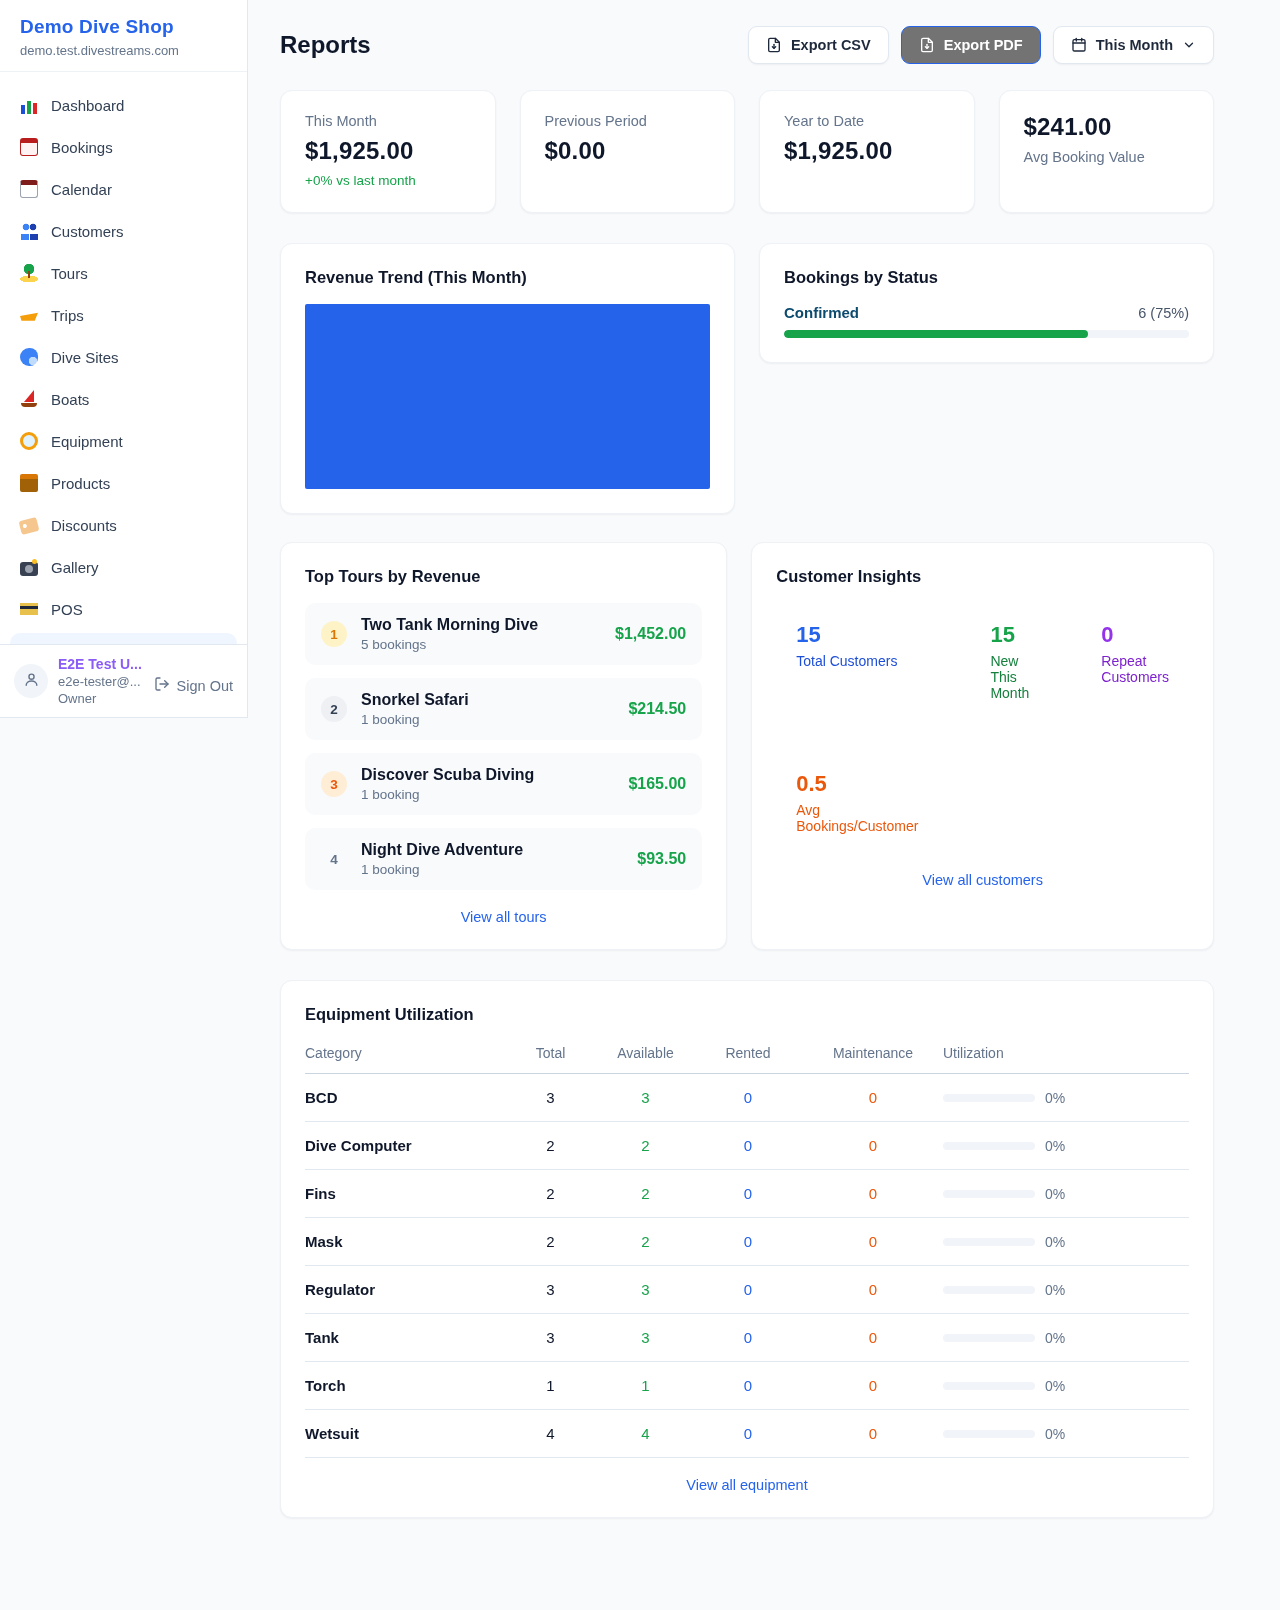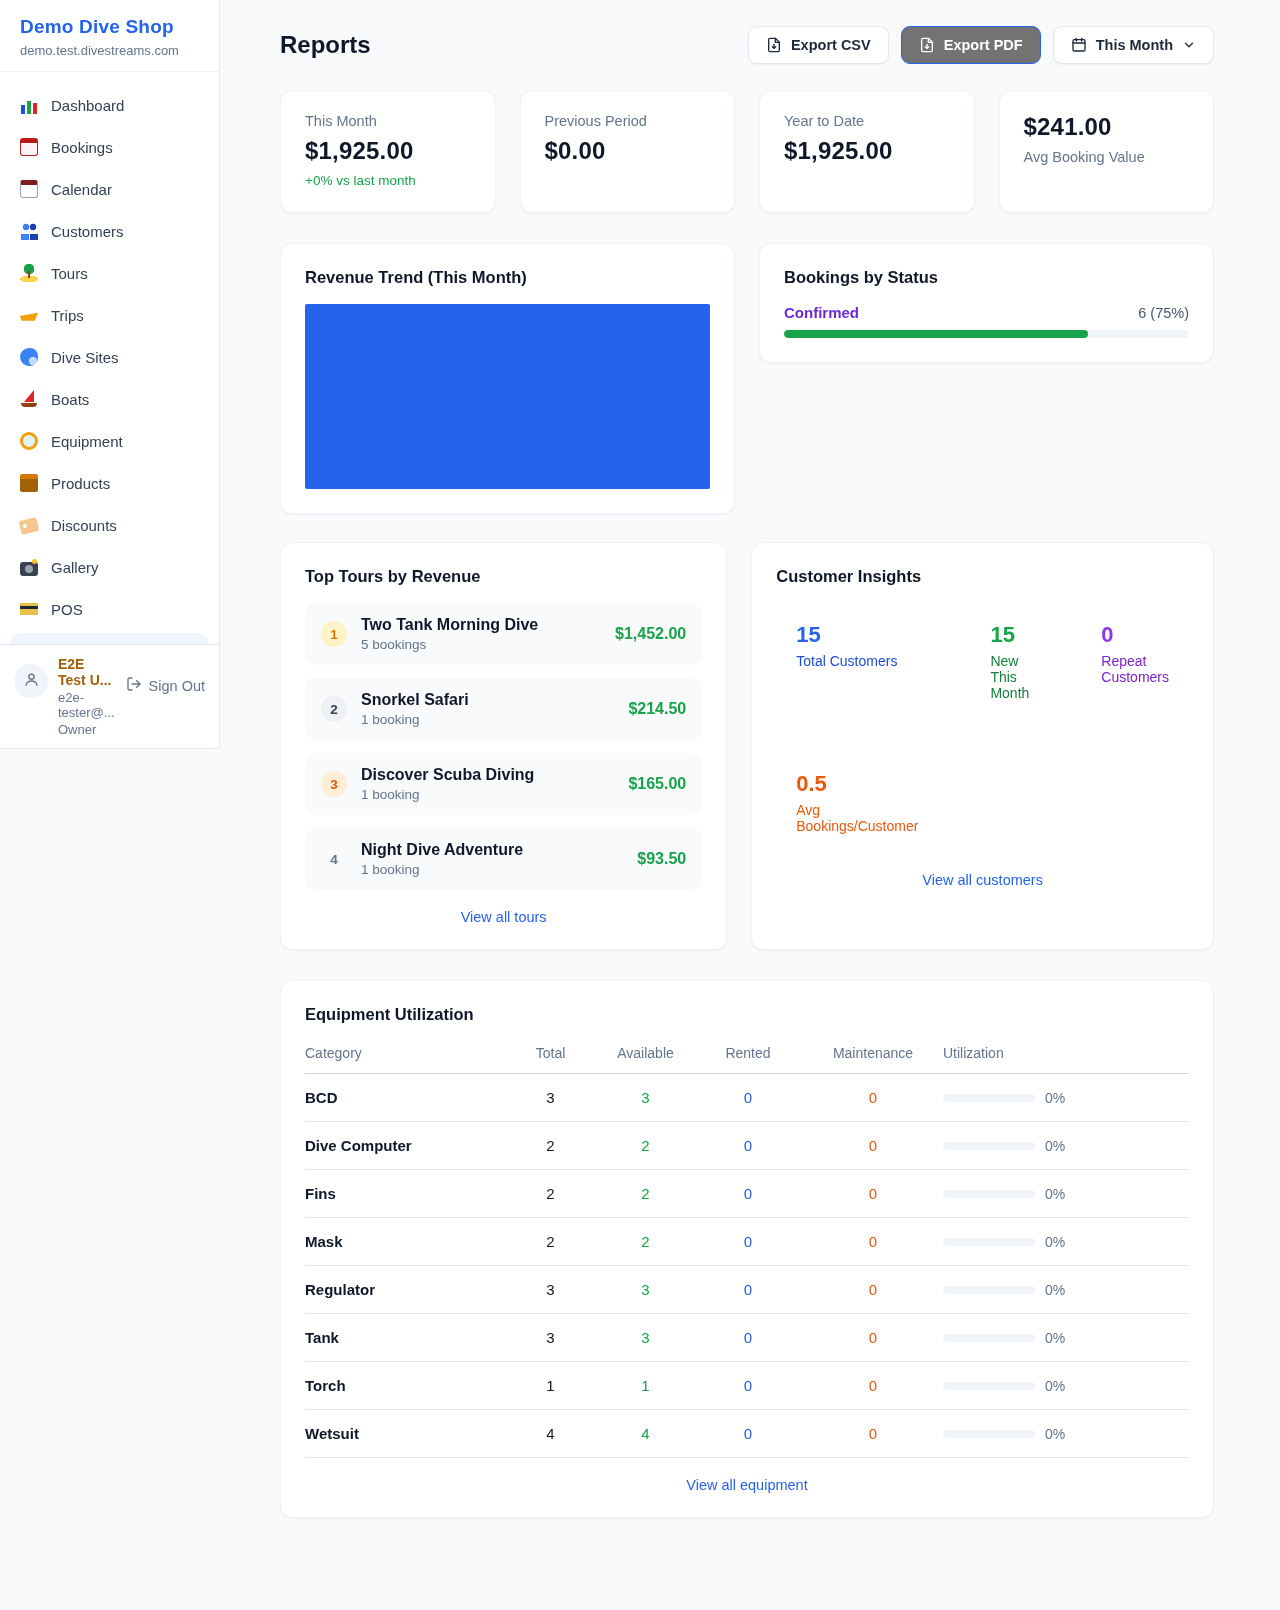--- a/index.html
+++ b/index.html
@@ -2,34 +2,34 @@
 <html><head>
 <meta charset="utf-8">
 <style>
   * { margin:0; padding:0; box-sizing:border-box; }
   html,body { background:#eef1f5; }
   .app {
     position:relative; width:1280px; height:1610px; margin:0 auto;
     background:#f8fafc; font-family:"Liberation Sans",sans-serif; color:#0f172a; overflow:hidden;
   }
   
-  .sidebar { position:absolute; left:0; top:0; width:220px; background:#fff;
+  .sidebar { position:absolute; left:0; top:0; width:248px; background:#fff;
     border-right:1px solid #e2e8f0; border-bottom:1px solid #e2e8f0; }
   .brand { padding:16px 20px 13px; border-bottom:1px solid #eef2f6; }
   .brand-name { color:#2563eb; font-size:19px; font-weight:800; letter-spacing:.2px; }
   .brand-domain { color:#64748b; font-size:13px; margin-top:5px; }
   .nav { padding:12px 10px 0; }
   .nav-item { display:flex; align-items:center; gap:13px; height:42px; padding:0 10px;
     border-radius:8px; color:#334155; font-size:15px; cursor:pointer; }
   .nav-peek { height:11px; background:#eff6ff; border-radius:10px 10px 0 0; margin:3px 10px 0; }
   .side-footer { border-top:1px solid #e2e8f0; padding:11px 14px; display:flex; align-items:flex-start; gap:10px; }
   .avatar { width:34px; height:34px; border-radius:50%; background:#f1f5f9; color:#64748b;
     display:flex; align-items:center; justify-content:center; flex:none; margin-top:8px; }
   .user-meta { flex:1; min-width:0; }
-  .user-name { font-size:14px; font-weight:700; color:#a16207; }
+  .user-name { font-size:14px; font-weight:700; color:#8b5cf6; }
   .user-email, .user-role { font-size:13px; color:#64748b; margin-top:2px; }
   .signout { display:flex; align-items:center; gap:7px; color:#64748b; font-size:14.5px;
     background:none; border:none; cursor:pointer; margin-top:20px; flex:none;
     font-family:"Liberation Sans",sans-serif; }
   
   .icon { width:18px; height:18px; position:relative; flex:none; background-repeat:no-repeat; }
   .bar-chart-icon { background-image:linear-gradient(#1d4ed8,#1d4ed8),linear-gradient(#16a34a,#16a34a),linear-gradient(#dc2626,#dc2626);
     background-size:4px 9px,4px 13px,4px 11px; background-position:1px bottom,7px bottom,13px bottom; }
   .bookings-calendar-icon { background:#fef2f2; border:1px solid #b91c1c; border-top:5px solid #b91c1c; border-radius:3px; }
   .calendar-icon { background:#fff; border:1px solid #9ca3af; border-top:5px solid #7f1d1d; border-radius:3px; }
@@ -288,21 +288,21 @@
     <section class="grid-2 mb28">
       <div class="card panel">
         <div class="panel-title">Revenue Trend (This Month)</div>
         <div class="chart"></div>
       </div>
       <div class="card panel">
         <div class="panel-title">Bookings by Status</div>
         <div>
             <div class="status-row">
     <div class="status-head">
-      <span class="status-label" style="color: #6d28d9; text-align: center;">Confirmed</span>
+      <span class="status-label" style="color: #0c4a6e; text-align: center;">Confirmed</span>
       <span class="status-value">6 (75%)</span>
     </div>
     <div class="track">
       <div class="fill" style="width: 75%; background: rgb(22, 163, 74);"></div>
     </div>
   </div>
           </div>
       </div>
     </section>
 

